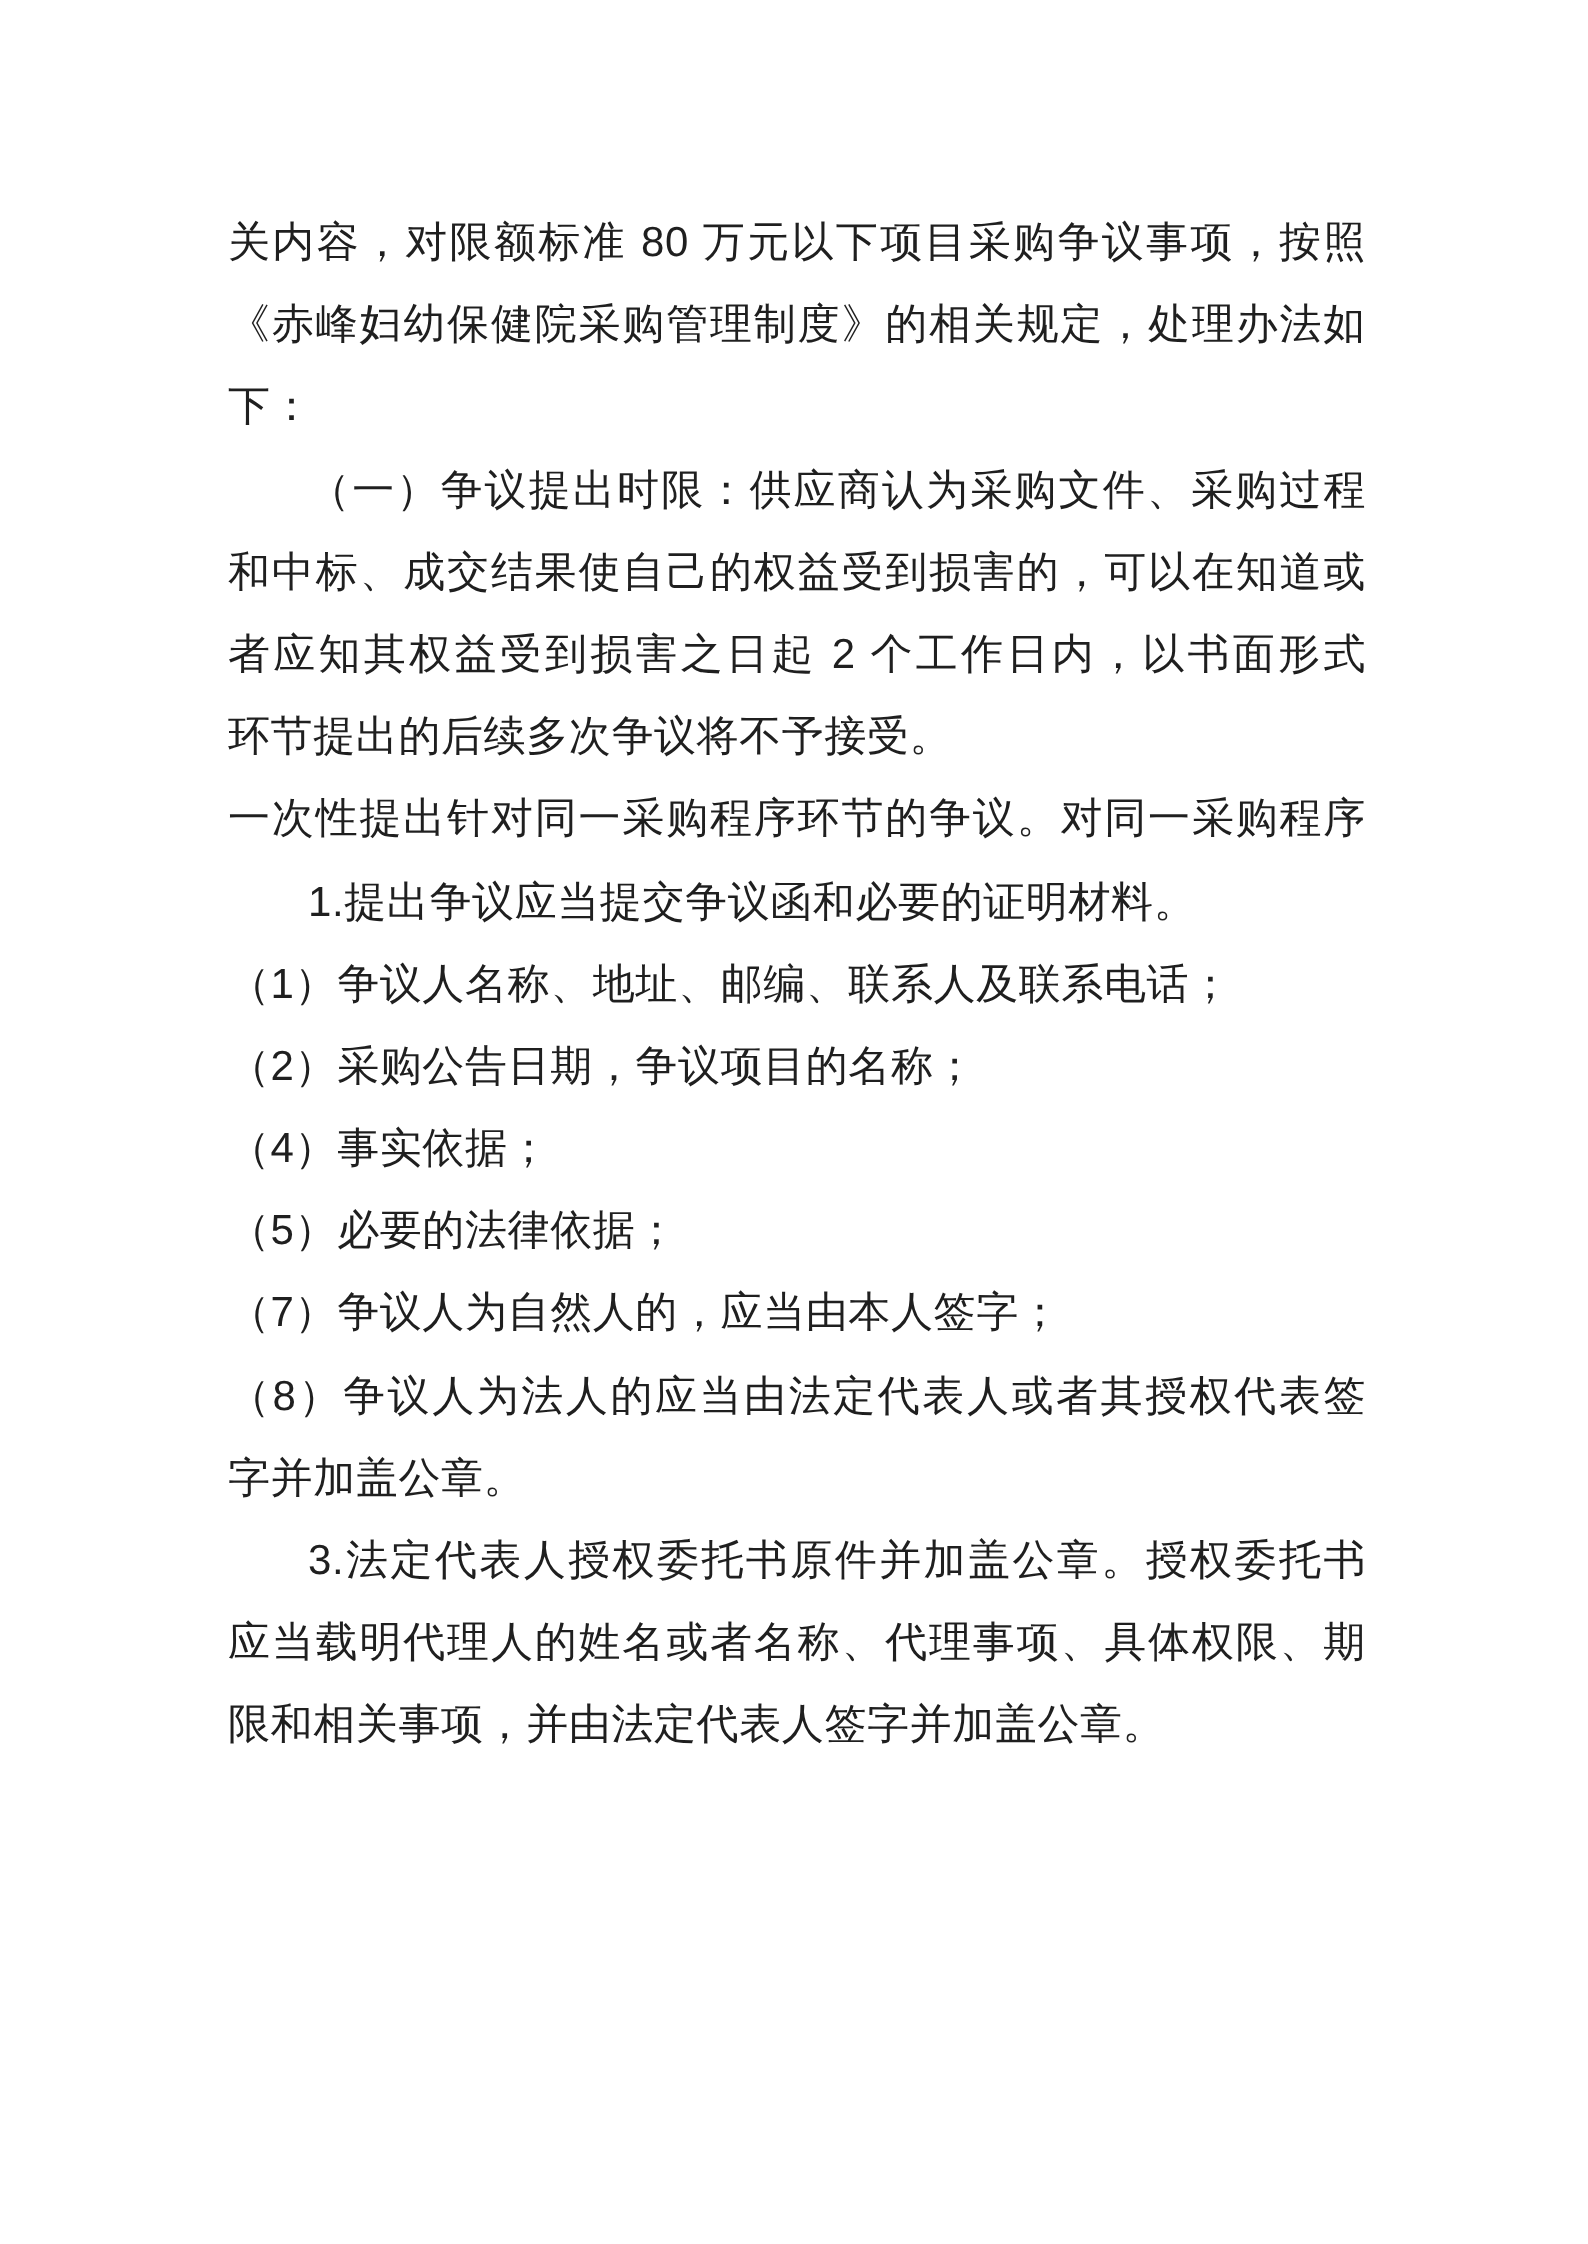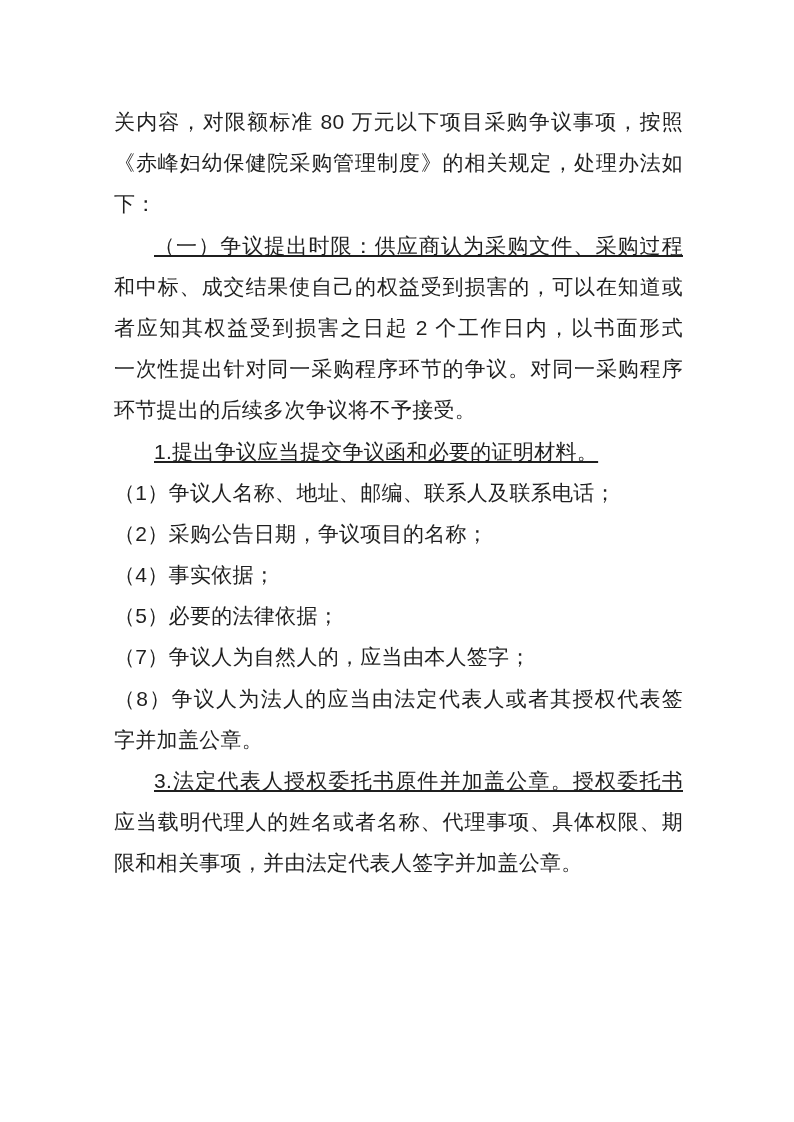--- a/index.html
+++ b/index.html
@@ -36,36 +36,35 @@
   
   .line.j {
     white-space: normal;
     overflow: hidden;
     text-align: justify;
     text-align-last: justify;
   }
   
   .line.ind {
     text-indent: 40px;
-    text-decoration: underline;
   }
 </style>
 </head>
 <body>
 
 <div class="page">
   <div class="content">
     <div class="line j">关内容，对限额标准 80 万元以下项目采购争议事项，按照</div>
     <div class="line j">《赤峰妇幼保健院采购管理制度》的相关规定，处理办法如</div>
     <div class="line">下：</div>
     <div class="line j ind">（一）争议提出时限：供应商认为采购文件、采购过程</div>
     <div class="line j">和中标、成交结果使自己的权益受到损害的，可以在知道或</div>
     <div class="line j">者应知其权益受到损害之日起 2 个工作日内，以书面形式</div>
+    <div class="line">环节提出的后续多次争议将不予接受。</div>
     <div class="line j">一次性提出针对同一采购程序环节的争议。对同一采购程序</div>
-    <div class="line">环节提出的后续多次争议将不予接受。</div>
     <div class="line ind">1.提出争议应当提交争议函和必要的证明材料。</div>
     <div class="line">（1）争议人名称、地址、邮编、联系人及联系电话；</div>
     <div class="line">（2）采购公告日期，争议项目的名称；</div>
     <div class="line">（4）事实依据；</div>
     <div class="line">（5）必要的法律依据；</div>
     <div class="line">（7）争议人为自然人的，应当由本人签字；</div>
     <div class="line j">（8）争议人为法人的应当由法定代表人或者其授权代表签</div>
     <div class="line">字并加盖公章。</div>
     <div class="line j ind">3.法定代表人授权委托书原件并加盖公章。授权委托书</div>
     <div class="line j">应当载明代理人的姓名或者名称、代理事项、具体权限、期</div>

